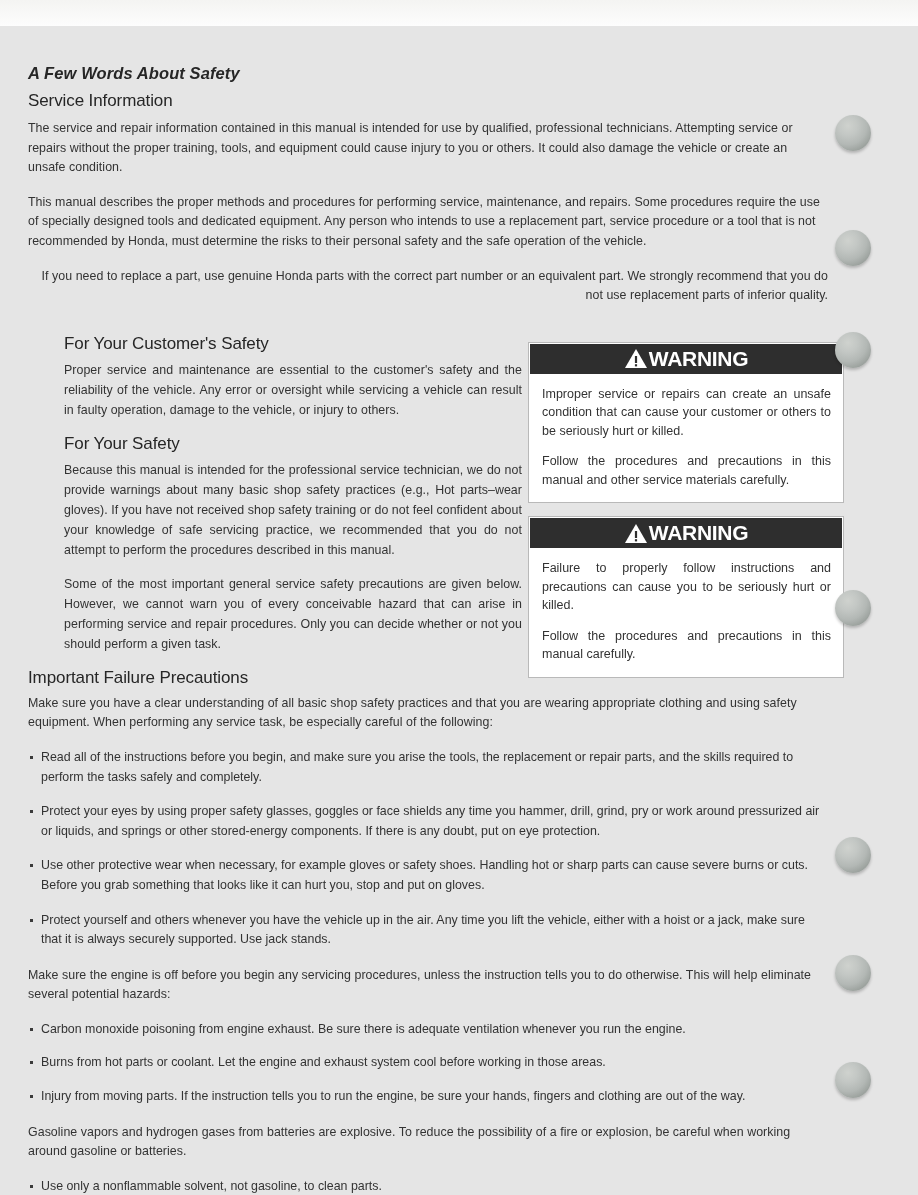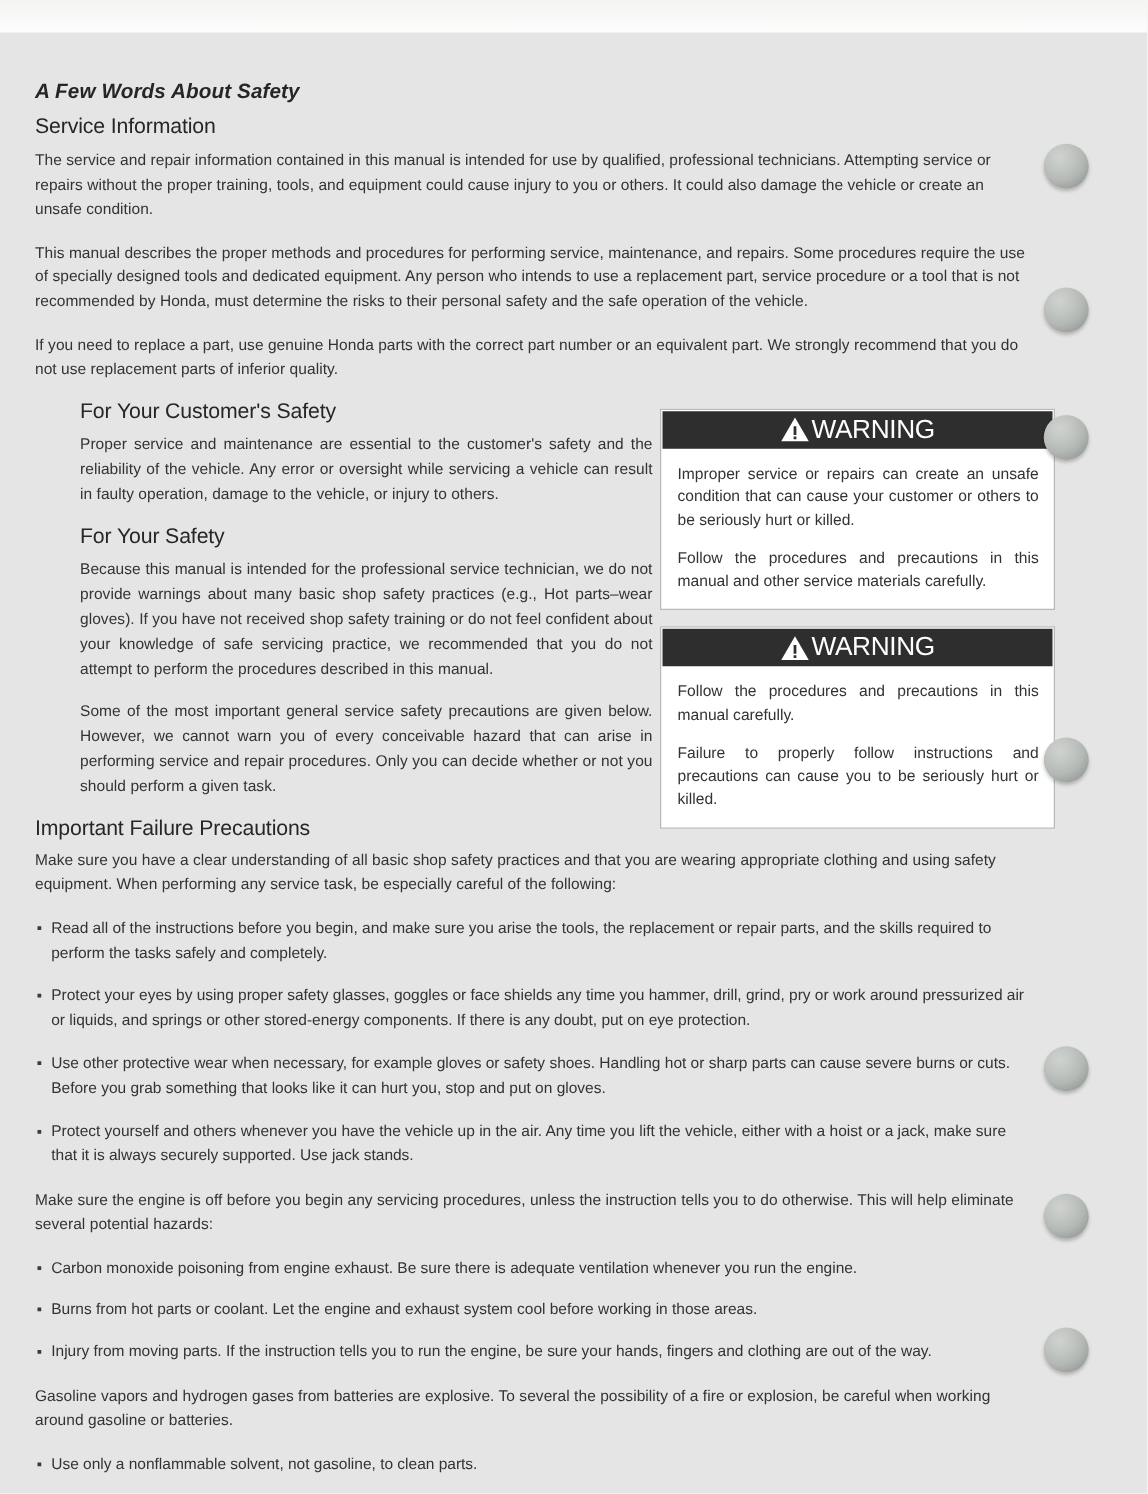--- a/index.html
+++ b/index.html
@@ -59,21 +59,21 @@
   .h-sec.tight { margin-bottom: 6px; }
 
   
   p.body {
     font-size: 12.4px;
     line-height: 19.6px;
     margin: 0 0 15px 0;
     color: #333;
     letter-spacing: .05px;
   }
-  p.body.last { margin-bottom: 13px; }
+  p.body.last { margin-bottom: 28px; text-align: right; }
 
   
   .col-left {
     width: 458px;
     margin-left: 36px;
   }
   .col-left p.body {
     text-align: justify;
     line-height: 20px;
     margin-bottom: 14px;
@@ -106,21 +106,21 @@
     justify-content: center;
     gap: 1px;
     margin: 1px 1px 0 1px;
   }
   .warn-tri {
     display: block;
     line-height: 0;
   }
   .warn-word {
     font-size: 21px;
-    font-weight: normal;
+    font-weight: bold;
     letter-spacing: -.3px;
     color: #fff;
   }
   .warn-body {
     padding: 11px 12px 11px 13px;
   }
   .warn-body p {
     margin: 0 0 12px 0;
     font-size: 12.5px;
     line-height: 18.5px;
@@ -228,22 +228,22 @@
             <span class="warn-tri">
               <svg width="24" height="21" viewBox="0 0 24 21" aria-hidden="true">
                 <polygon points="12,1 23,20 1,20" fill="#ffffff"></polygon>
                 <rect x="10.9" y="8" width="2.2" height="7" fill="#2e2e2e"></rect>
                 <rect x="10.9" y="16.2" width="2.2" height="2.2" fill="#2e2e2e"></rect>
               </svg>
             </span>
             <span class="warn-word">WARNING</span>
           </div>
           <div class="warn-body">
+            <p>Failure to properly follow instructions and precautions can cause you to be seriously hurt or killed.</p>
             <p>Follow the procedures and precautions in this manual carefully.</p>
-            <p>Failure to properly follow instructions and precautions can cause you to be seriously hurt or killed.</p>
           </div>
         </div>
 
       </div>
     </div>
 
     <div class="h-sec tight">Important Failure Precautions</div>
 
     <p class="body">Make sure you have a clear understanding of all basic shop safety practices and that you are wearing appropriate clothing and using safety equipment. When performing any service task, be especially careful of the following:</p>
 
@@ -259,21 +259,21 @@
     <p class="body">Make sure the engine is off before you begin any servicing procedures, unless the instruction tells you to do otherwise. This will help eliminate several potential hazards:</p>
 
     <ul class="bullets tight">
       <li>Carbon monoxide poisoning from engine exhaust. Be sure there is adequate ventilation whenever you run the engine.</li>
       <li>Burns from hot parts or coolant. Let the engine and exhaust system cool before working in those areas.</li>
       <li>Injury from moving parts. If the instruction tells you to run the engine, be sure your hands, fingers and clothing are out of the way.</li>
     </ul>
 
     <div class="gap-md"></div>
 
-    <p class="body">Gasoline vapors and hydrogen gases from batteries are explosive. To several the possibility of a fire or explosion, be careful when working around gasoline or batteries.</p>
+    <p class="body">Gasoline vapors and hydrogen gases from batteries are explosive. To reduce the possibility of a fire or explosion, be careful when working around gasoline or batteries.</p>
 
     <ul class="bullets tight">
       <li>Use only a nonflammable solvent, not gasoline, to clean parts.</li>
 
     </ul>
 
   </div>
 
   <div class="ring" style="left: 835px; top: 115px;"></div>
   <div class="ring" style="left: 835px; top: 230px;"></div>

